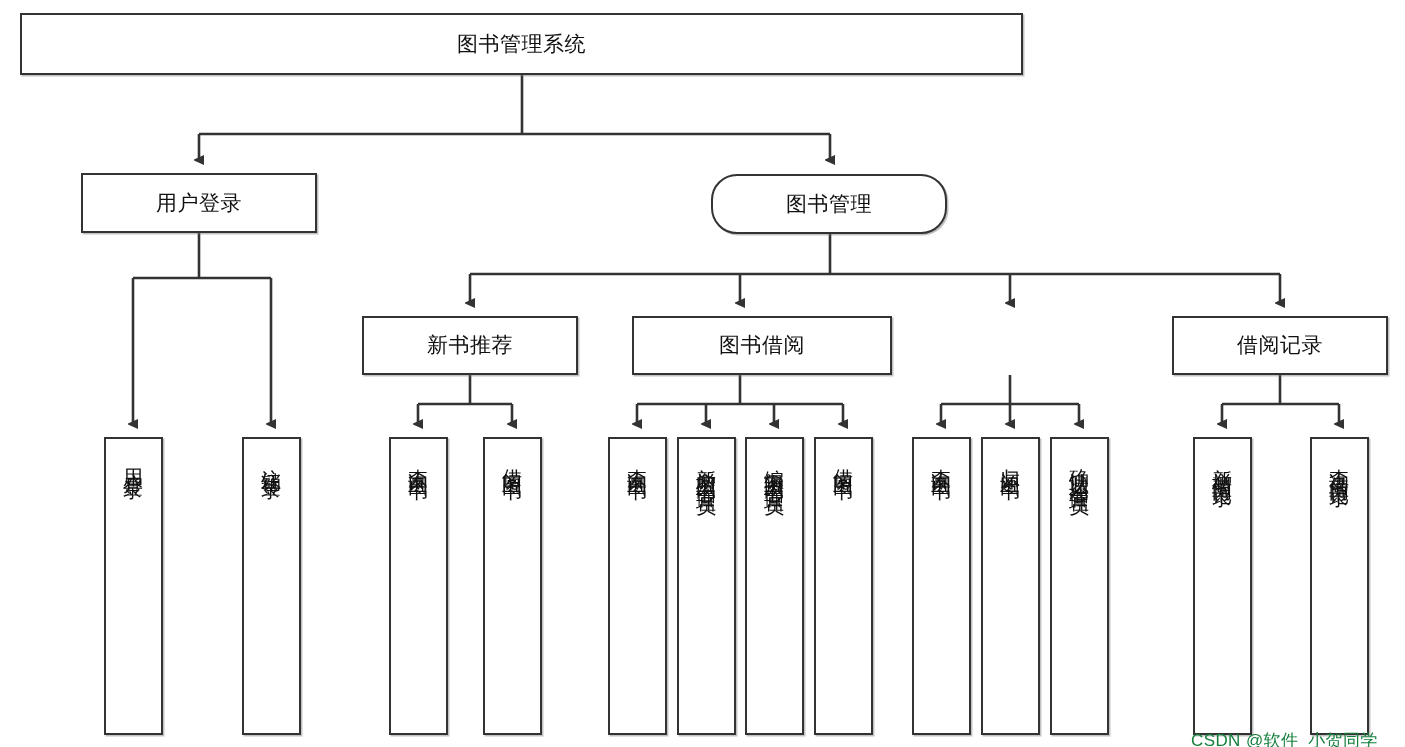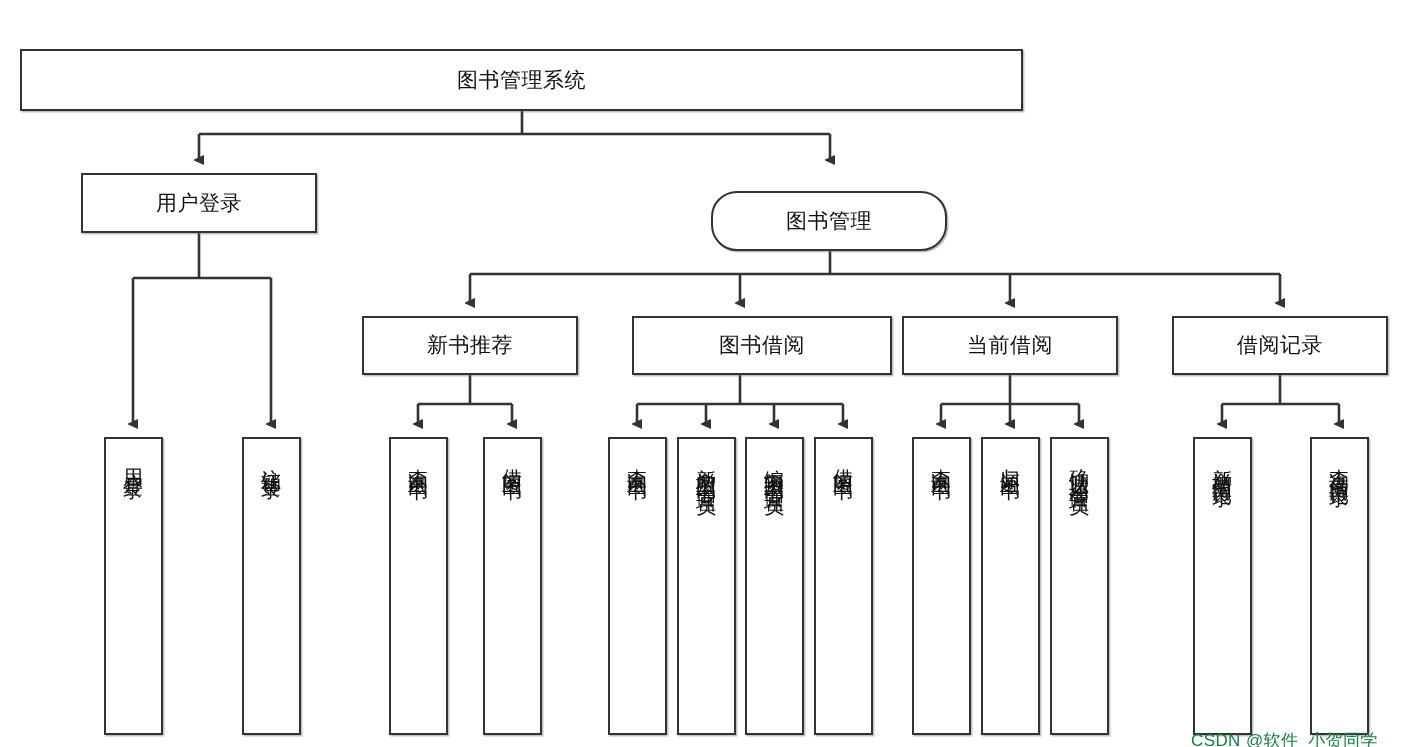--- a/index.html
+++ b/index.html
@@ -119,43 +119,40 @@
       <path d="M 1010 404 L 1010 424" marker-end="url(#arrow)"></path>
       <path d="M 1079 404 L 1079 424" marker-end="url(#arrow)"></path>
 
       <path d="M 1280 375 L 1280 404"></path>
       <path d="M 1222 404 L 1339 404"></path>
       <path d="M 1222 404 L 1222 424" marker-end="url(#arrow)"></path>
       <path d="M 1339 404 L 1339 424" marker-end="url(#arrow)"></path>
     </g>
   </svg>
 
-  <div class="node" style="left:20px; top:13px; width:1003px; height:62px;margin-top:36px;">
+  <div class="node" style="left:20px; top:13px; width:1003px; height:62px;">
     <span class="label">图书管理系统</span>
   </div>
 
   <div class="node" style="left:81px; top:173px; width:236px; height:60px;">
     <span class="label">用户登录</span>
   </div>
 
-  <div class="node" style="left:711px; top:191px; width:236px; height:60px;border-radius:26px;">
+  <div class="node" style="left:711px; top:174px; width:236px; height:60px;border-radius:26px;">
     <span class="label">图书管理</span>
   </div>
 
   <div class="node" style="left:362px; top:316px; width:216px; height:59px;">
     <span class="label">新书推荐</span>
   </div>
 
   <div class="node" style="left:632px; top:316px; width:260px; height:59px;">
     <span class="label">图书借阅</span>
   </div>
 
-  <div class="node" style="left:902px; top:316px; width:216px; height:59px;">
-    <span class="label">当前借阅</span>
-  </div>
 
   <div class="node" style="left:1172px; top:316px; width:216px; height:59px;font-family:Liberation Serif, serif;">
     <span class="label">借阅记录</span>
   </div>
 
   <div class="node vertical" style="left:104px; top:437px; width:59px; height:298px;">
     <span class="label">用户登录</span>
   </div>
 
   <div class="node vertical" style="left:242px; top:437px; width:59px; height:298px;">

